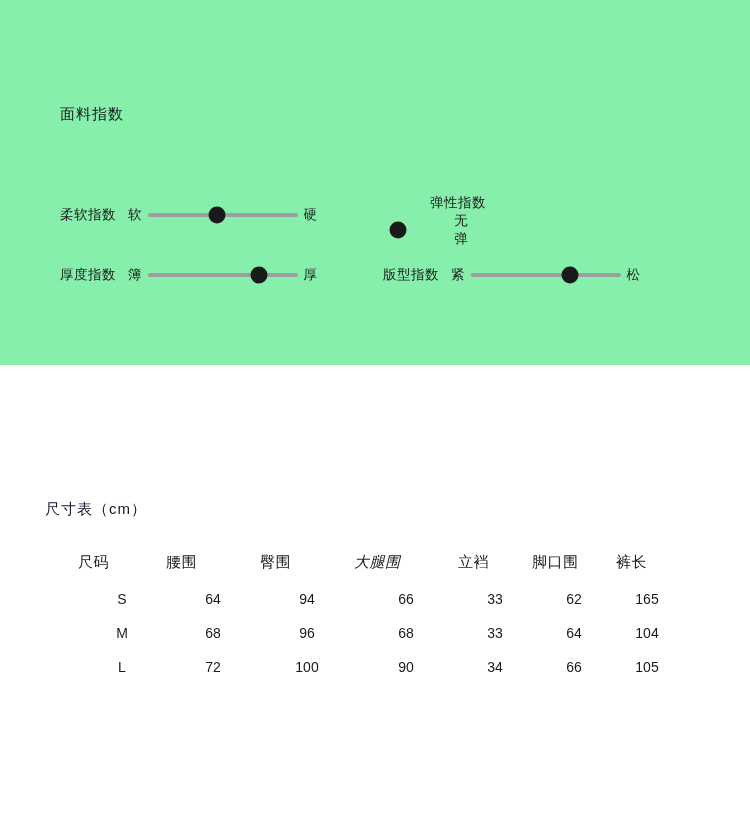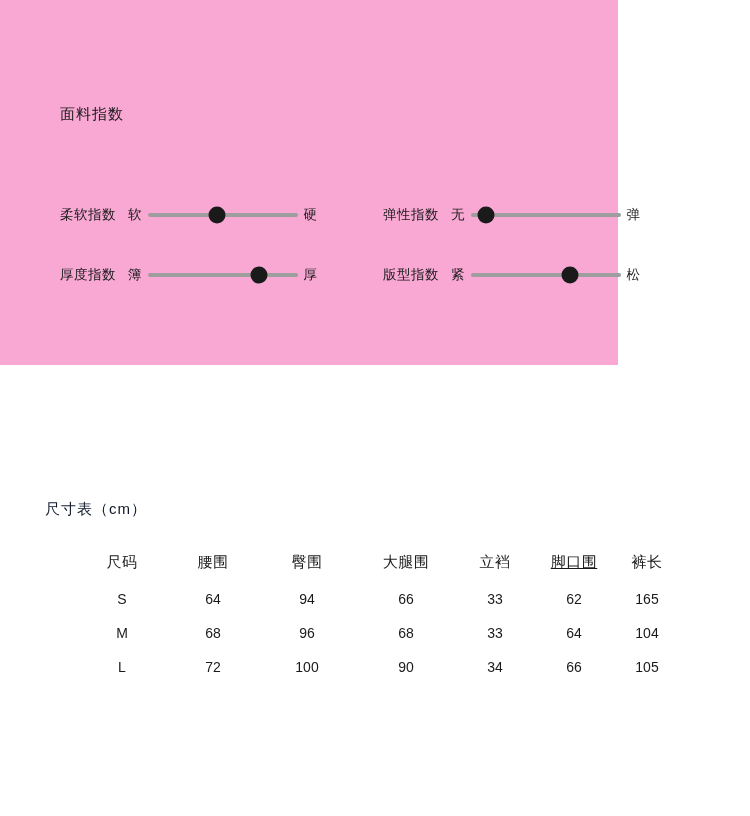--- a/index.html
+++ b/index.html
@@ -18,23 +18,23 @@
     position: relative;
     width: 750px;
     height: 816px;
   }
 
   
   .fabric-panel {
     position: absolute;
     left: 0;
     top: 0;
-    width: 618px;
+    width: 750px;
     height: 365px;
-    background: #f9a8d4;
+    background: #86efac;
   }
   .fabric-title {
     position: absolute;
     left: 60px;
     top: 105px;
     font-size: 15px;
     letter-spacing: 1px;
     color: #1a1a1a;
   }
   .index-row {
@@ -94,55 +94,55 @@
     left: 78px;
     top: 90px;
     width: 600px;
     border-collapse: collapse;
   }
   table.size-table th {
     font-size: 15px;
     font-weight: normal;
     color: #1a1a1a;
     padding: 8px 0 10px 0;
-    text-align: center;
+    text-align: left;
     letter-spacing: 0.5px;
   }
   table.size-table td {
     font-size: 14px;
     color: #1a1a1a;
     padding: 9px 0;
     text-align: center;
   }
   .col-size { width: 88px; }
   .col-waist { width: 94px; }
   .col-hip { width: 94px; }
-  .col-thigh { width: 104px; }
+  .col-thigh { width: 104px; font-style: italic; }
   .col-rise { width: 74px; }
-  .col-hem { width: 84px; text-decoration: underline; }
+  .col-hem { width: 84px; }
   .col-len { width: 62px; }
 </style>
 </head>
 <body>
 
 <div class="page">
 
   <section class="fabric-panel">
     <div class="fabric-title">面料指数</div>
 
     <div class="index-row" style="left:60px; top:203px;">
       <span class="index-label">柔软指数</span>
       <span class="index-left-cap">软</span>
       <span class="slider w-track-a">
         <span class="knob" id="knob0" style="left: 46%;"></span>
       </span>
       <span class="index-right-cap">硬</span>
     </div>
 
-    <div class="index-row" style="left:383px; top:203px;">
+    <div class="index-row" style="left:383px; top:194px;flex-direction:column;">
       <span class="index-label">弹性指数</span>
       <span class="index-left-cap">无</span>
       <span class="slider w-track-b">
         <span class="knob" id="knob1" style="left: 10%;"></span>
       </span>
       <span class="index-right-cap">弹</span>
     </div>
 
     <div class="index-row" style="left:383px; top:263px;">
       <span class="index-label">版型指数</span>

